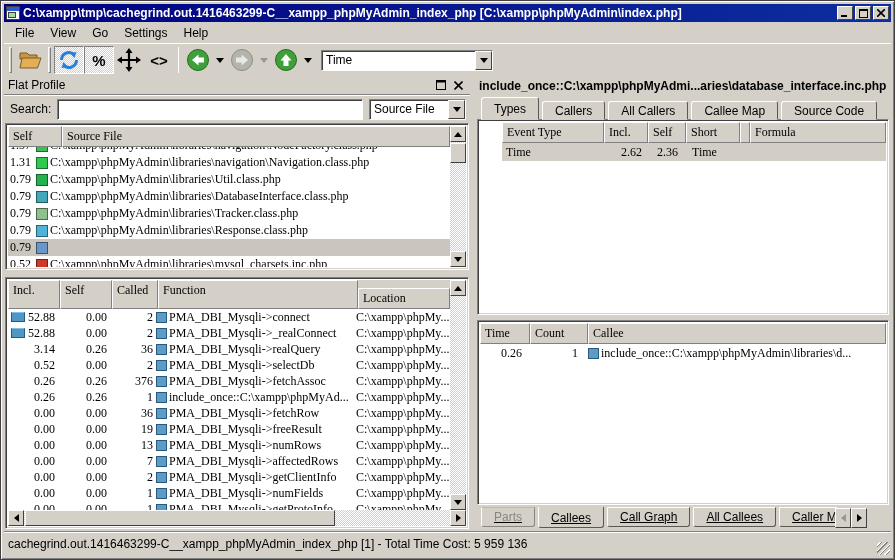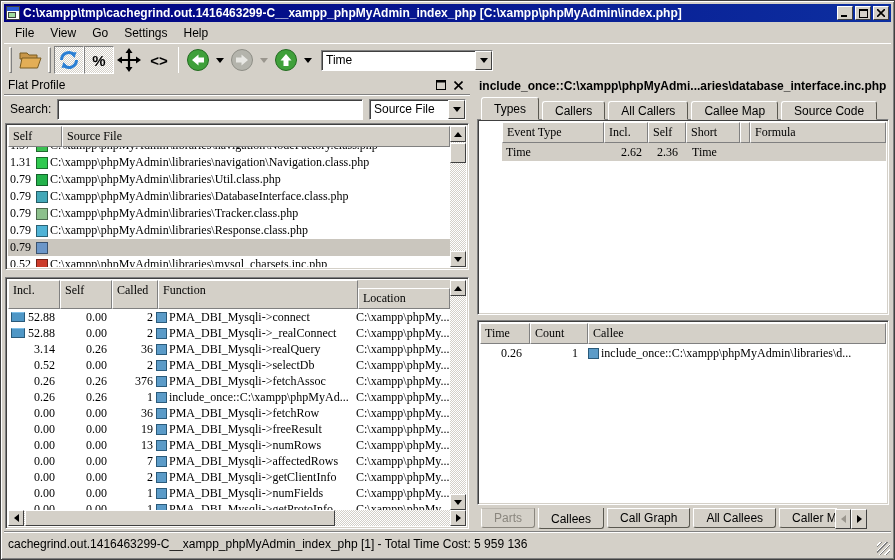--- a/index.html
+++ b/index.html
@@ -123,21 +123,21 @@
   .c-sp { width:10px; flex:0 0 auto; }
   .c-tf { flex:1; padding-left:6px; }
 
   .gap { height:5px; flex:0 0 auto; }
   .callees-panel { flex:1; min-height:0; }
   .crow { display:flex; height:18px; align-items:center; white-space:nowrap; }
   .c-ct { width:48px; text-align:right; padding-right:6px; flex:0 0 auto; }
   .c-cc { width:56px; text-align:right; padding-right:6px; flex:0 0 auto; }
   .c-ce { flex:1; display:flex; align-items:center; overflow:hidden; padding-left:4px; }
 
-  .rp-bottom-tabs { height:24px; display:flex; align-items:flex-end; padding-left:6px; flex:0 0 auto; overflow:hidden; }
+  .rp-bottom-tabs { height:24px; display:flex; align-items:center; padding-left:6px; flex:0 0 auto; overflow:hidden;text-decoration:underline; }
   .btab { background:#d4d0c8; border:1px solid; border-color:#fff #5a5850 #5a5850 #fff; border-radius:0 0 3px 3px; padding:2px 12px; margin-right:3px; height:20px; white-space:nowrap; }
   .btab.active { height:22px; margin-top:-1px; padding-top:4px; }
   .btab.disabled { color:#8a867e; border-color:#bdb9b1 #8a867e #8a867e #fff; }
   .tabscroll { display:flex; margin-left:-2px; margin-top:1px; }
 
   
   .statusbar { height:22px; border-top:1px solid #808080; box-shadow:0 1px 0 #fff inset; display:flex; align-items:center; padding:12px 4px; flex:0 0 auto; position:relative; margin-top:2px; }
   .statusbar .stext { flex:1; white-space:nowrap; overflow:hidden; }
   .sizegrip { position:absolute; right:1px; bottom:1px; width:13px; height:13px;
     background:repeating-linear-gradient(135deg, transparent 0 2px, #fff 2px 3px, #808080 3px 4px); }

